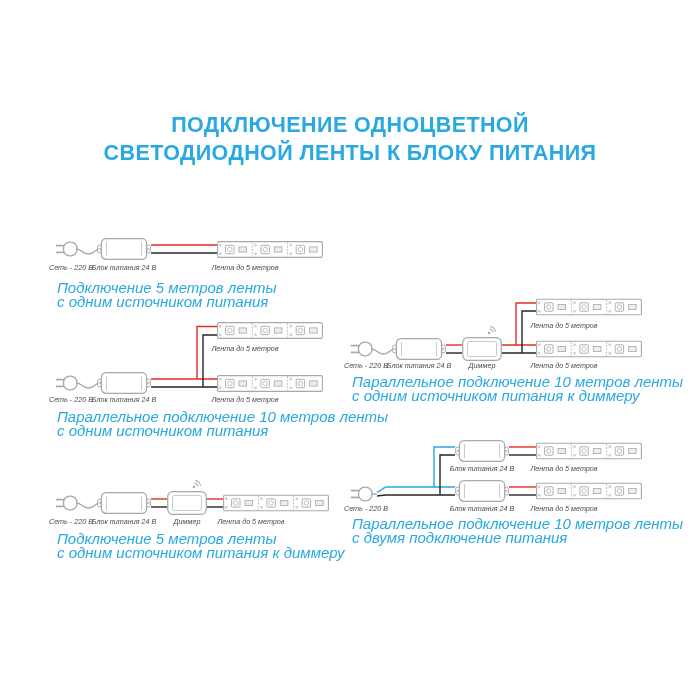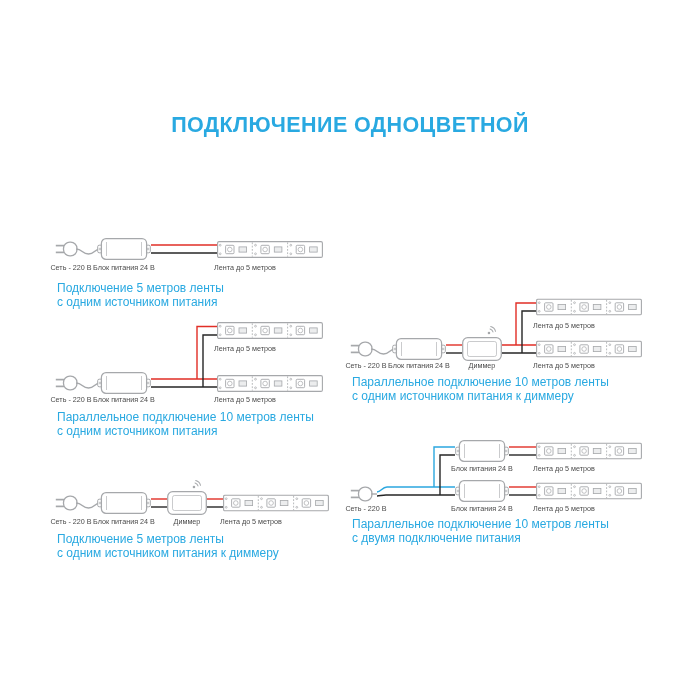--- a/index.html
+++ b/index.html
@@ -3,25 +3,25 @@
 <meta charset="utf-8">
 <style>
   * { margin:0; padding:0; box-sizing:border-box; }
   html,body { background:#fff; font-family:"Liberation Sans", sans-serif; }
   .page { position:relative; width:700px; height:700px; background:#fff; overflow:hidden; margin:0 auto; }
   .title {
     position:absolute; top:111px; left:0; width:700px; text-align:center;
     font-size:21.5px; line-height:28px; font-weight:bold; letter-spacing:0.4px;
     color:var(--accent, #29A9E1);
   }
-  .diagram { position:absolute; }
+  .diagram { position:absolute;font-style:italic; }
   .diagram svg { display:block; color:var(--component-outline, #A6A8AB); }
   .caption {
     margin-left:12px; margin-top:2px; white-space:nowrap;
-    font-size:12px; line-height:14px; color:var(--accent, #29A9E1);
+    font-size:15px; line-height:14px; color:var(--accent, #29A9E1);
   }
   .mt4 { margin-top:4px; }
   .mt6 { margin-top:6px; }
   text.cl {
     font-family:"Liberation Sans", sans-serif; font-size:7.2px;
     fill:var(--label-text, #4A4A4A); text-anchor:middle;
   }
   .wr { stroke:var(--wire-red, #E12E26); fill:none; stroke-width:1.4; }
   .wk { stroke:var(--wire-black, #262626); fill:none; stroke-width:1.4; }
   .wb { stroke:var(--wire-blue, #2BA7DF); fill:none; stroke-width:1.4; }
@@ -68,21 +68,21 @@
         <rect x="5.5" y="4.5" width="29" height="15" rx="2" fill="none" stroke="currentColor" stroke-width="0.6"></rect>
       </symbol>
       <symbol id="sym-signal" viewBox="0 0 14 14">
         <circle cx="3.2" cy="10.8" r="1.4" fill="currentColor"></circle>
         <path d="M7.55,9.64 A4.5,4.5 0 0 0 4.36,6.45" fill="none" stroke="currentColor" stroke-width="1.1" stroke-linecap="round"></path>
         <path d="M10.25,8.91 A7.3,7.3 0 0 0 5.09,3.75" fill="none" stroke="currentColor" stroke-width="1.1" stroke-linecap="round"></path>
       </symbol>
     </defs>
   </svg>
 
-  <h1 class="title"><span>ПОДКЛЮЧЕНИЕ ОДНОЦВЕТНОЙ</span><br></h1>
+  <h1 class="title"><span>ПОДКЛЮЧЕНИЕ ОДНОЦВЕТНОЙ</span><br><span>СВЕТОДИОДНОЙ ЛЕНТЫ К БЛОКУ ПИТАНИЯ</span></h1>
 
   <div class="diagram" style="left:45px; top:230px;">
     <svg width="290" height="45">
       <use href="#sym-plug" x="10" y="9" width="30" height="20"></use>
       <path class="cable" d="M31,19 c6.5,0 6,5 12.5,5 c6.5,0 5.5,-5 12,-5"></path>
       <use href="#sym-psu" x="52" y="8" width="54" height="22"></use>
       <path class="wr" d="M106,15 H172"></path>
       <path class="wk" d="M106,23 H172"></path>
       <use href="#sym-strip" x="172" y="11" width="106" height="17"></use>
       <text class="cl" x="26" y="40">Сеть - 220 В</text>

